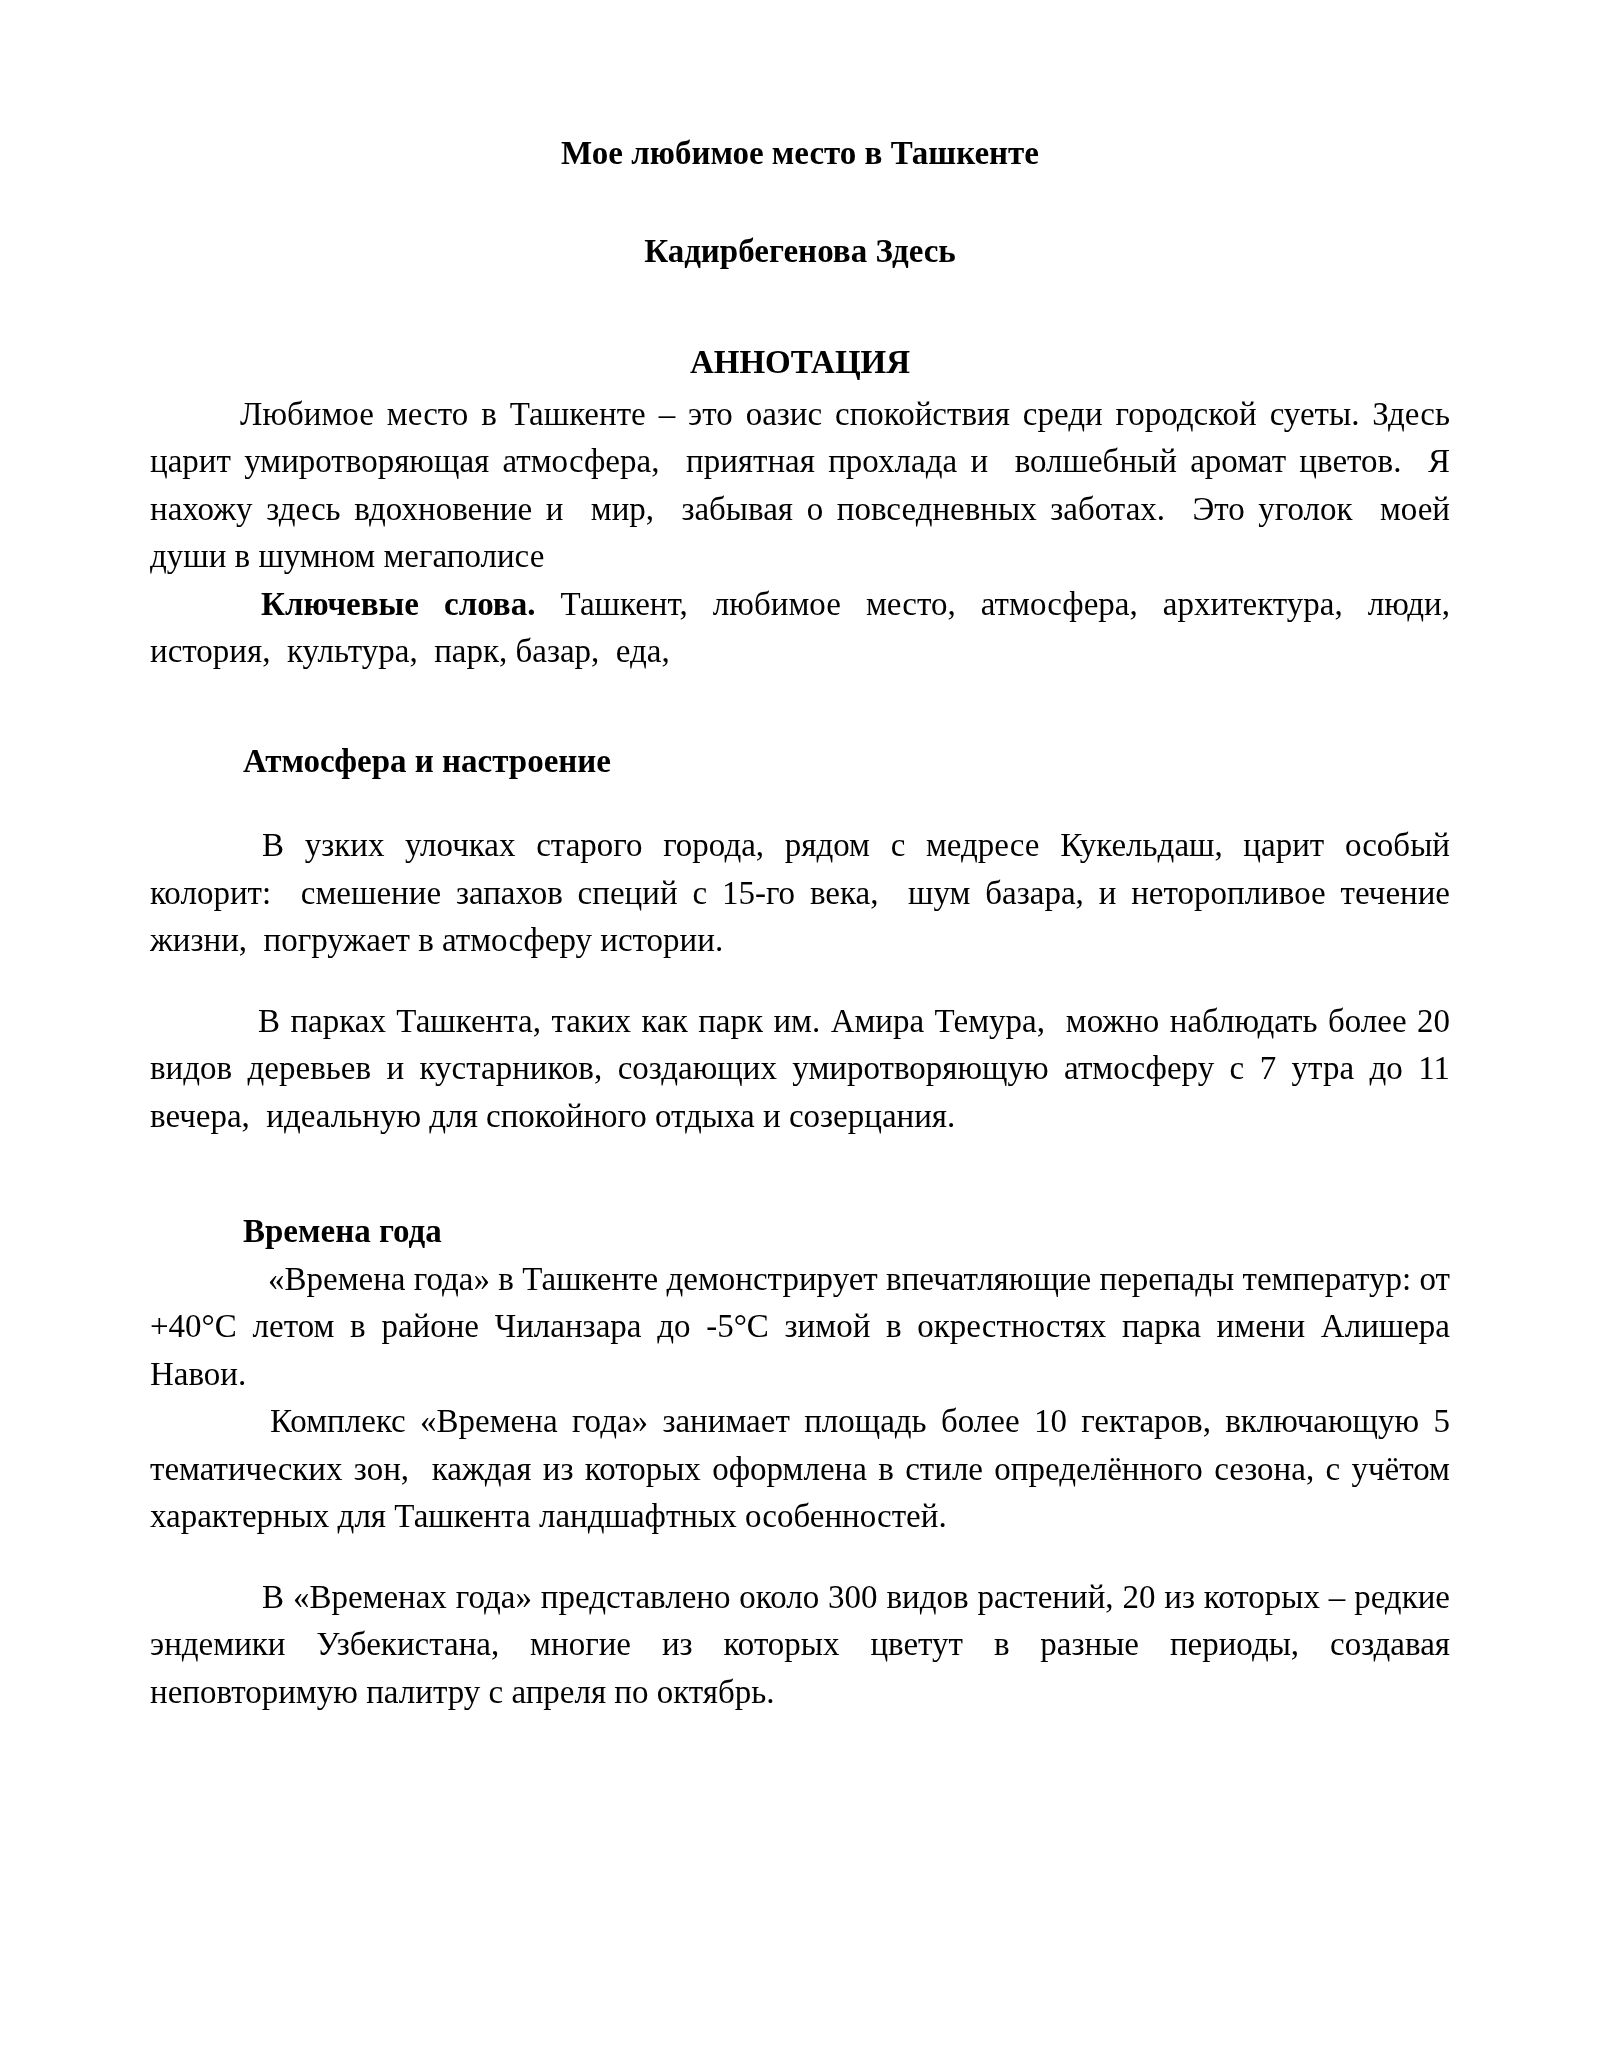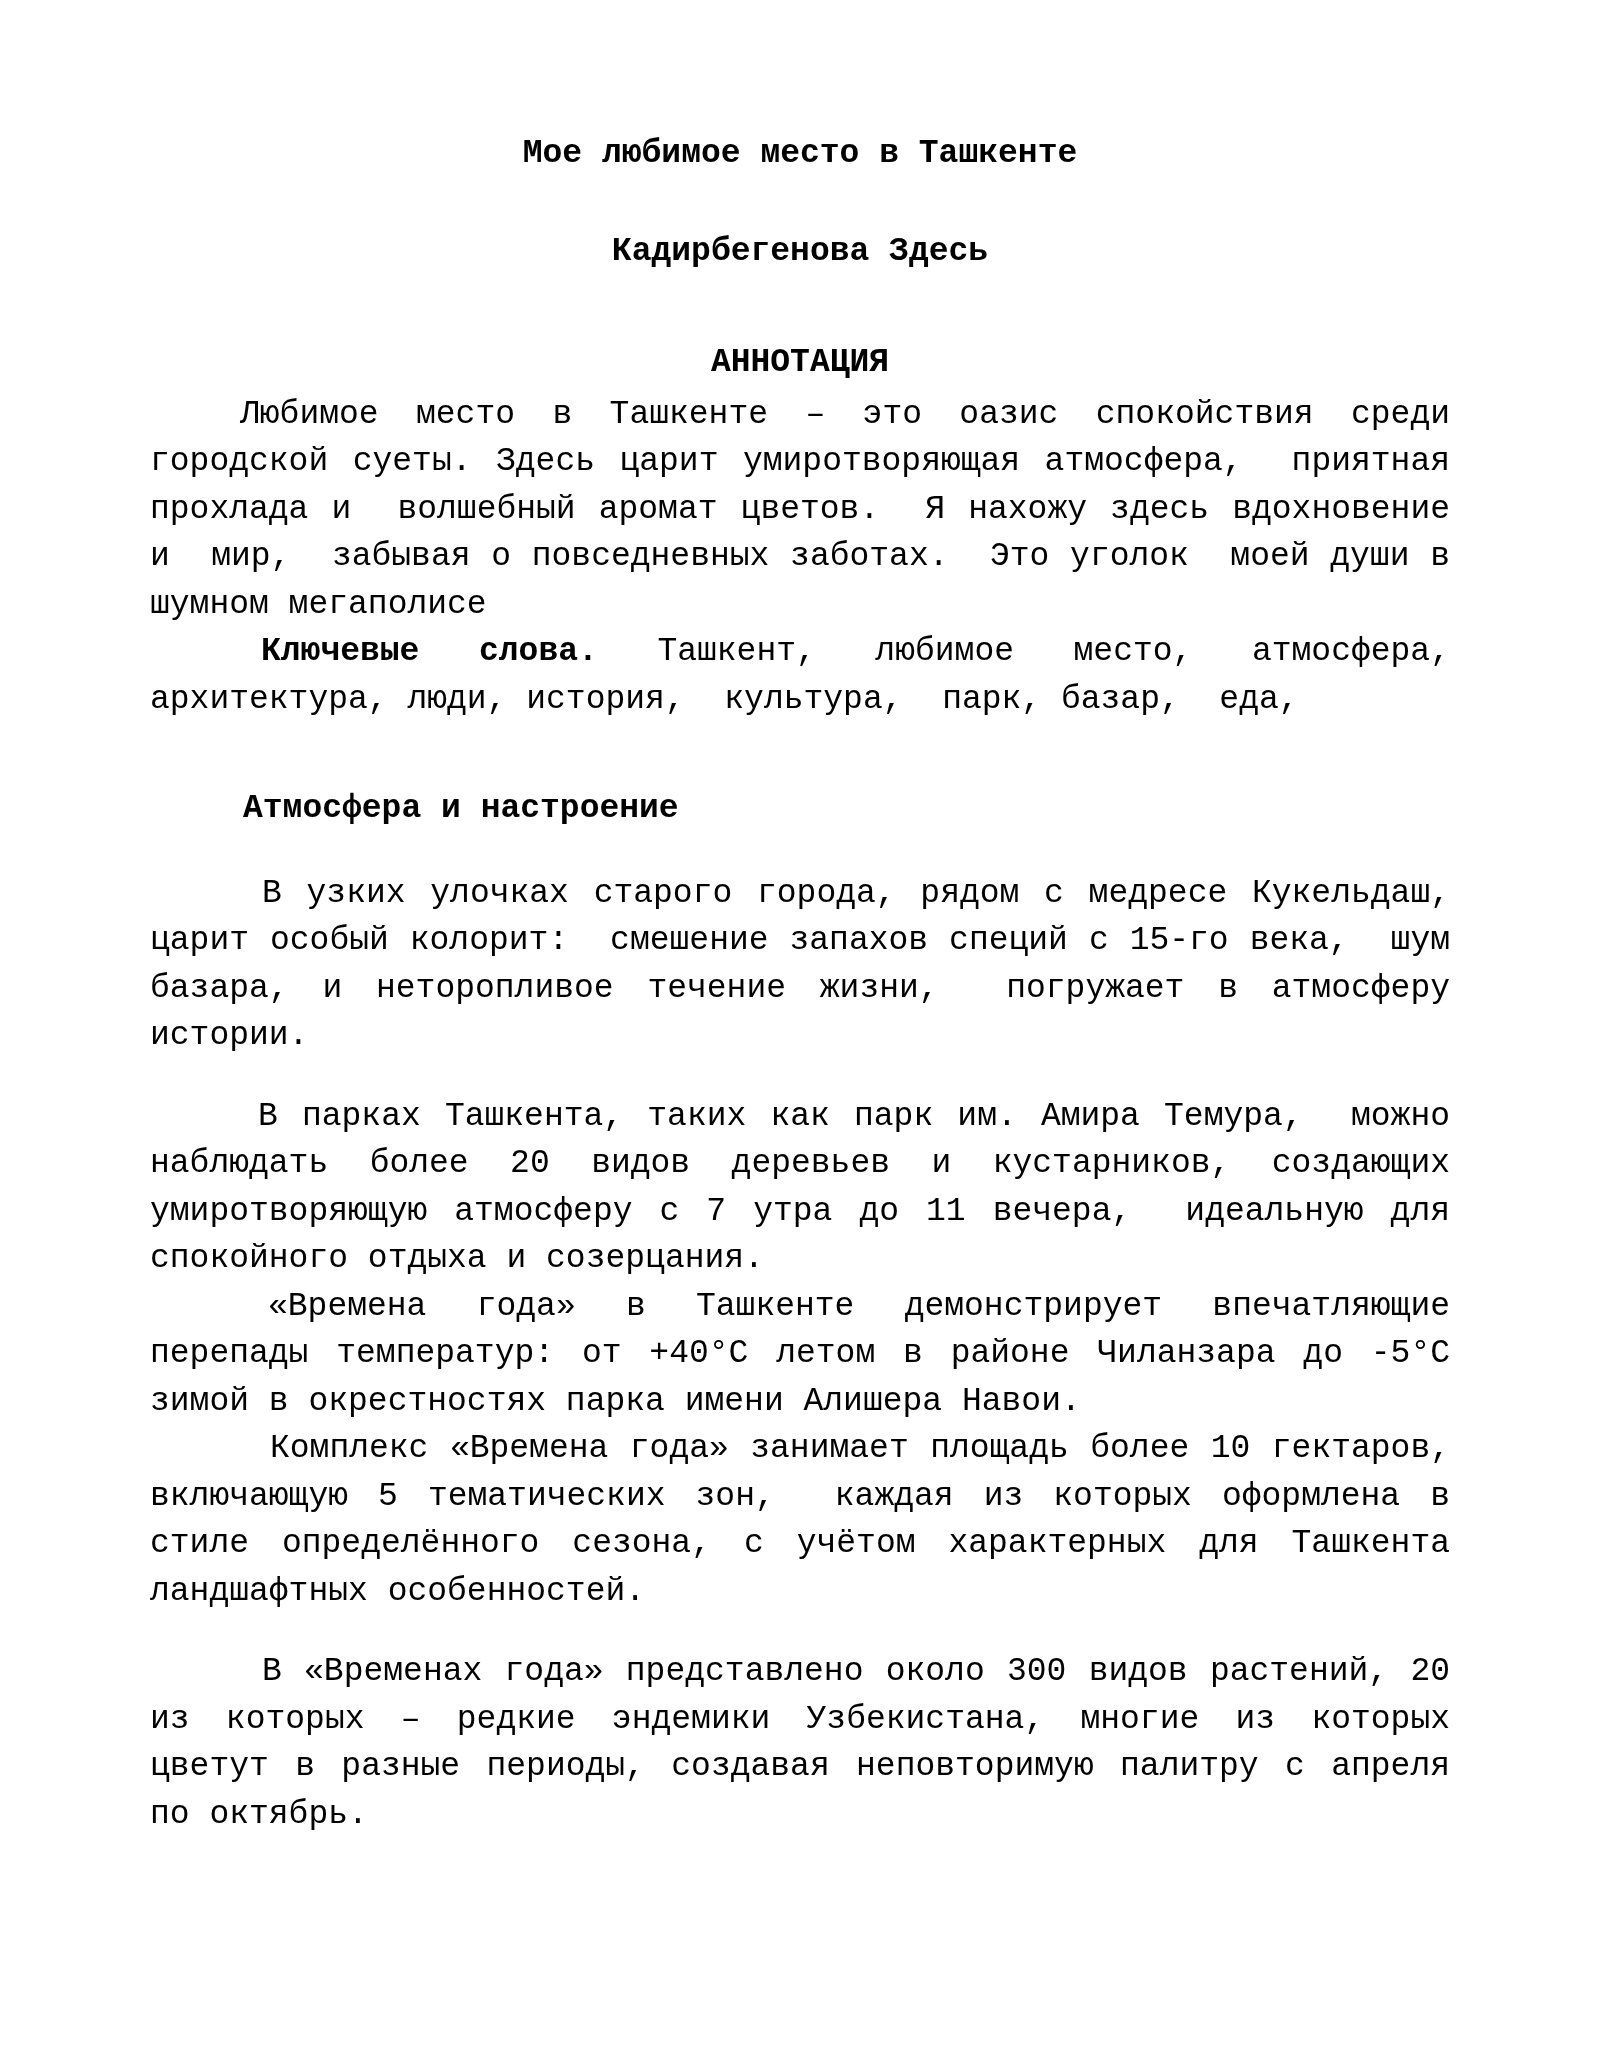--- a/index.html
+++ b/index.html
@@ -7,21 +7,21 @@
   .page {
     box-sizing: border-box;
     width: 1600px;
     height: 2070px;
     padding: 130px 150px 0 150px;
     font-family: "Liberation Serif", "DejaVu Serif", serif;
     font-size: 33px;
     line-height: 47.5px;
     overflow: hidden;
   }
-  p { margin: 0; padding: 0; font-family: Liberation Mono, monospace; }
+  p { margin: 0; padding: 0; }
   .center { text-align: center; }
   .bold { font-weight: 700; }
   .just {
     text-align: justify;
     text-justify: inter-word;
     hyphens: none;
     -webkit-hyphens: none;
   }
   
   .author            { margin-top: 50px; }
@@ -52,20 +52,21 @@
 
   <p class="just keywords"><span class="bold">Ключевые слова.</span><span> Ташкент, любимое место, атмосфера, архитектура, люди, история,&nbsp; культура,&nbsp; парк, базар,&nbsp; еда,</span></p>
 
   <p class="bold sec1-heading">Атмосфера и настроение</p>
 
 
   <p class="just sec1-p2">В узких улочках старого города, рядом с медресе Кукельдаш, царит особый колорит:&nbsp; смешение запахов специй с 15-го века,&nbsp; шум базара, и неторопливое течение жизни,&nbsp; погружает в атмосферу истории.</p>
 
   <p class="just sec1-p3">В парках Ташкента, таких как парк им. Амира Темура,&nbsp; можно наблюдать более 20 видов деревьев и кустарников, создающих умиротворяющую атмосферу с 7 утра до 11 вечера,&nbsp; идеальную для спокойного отдыха и созерцания.</p>
 
+  <p class="bold sec2-heading">Времена года</p>
 
   <p class="just sec2-p1">«Времена года» в Ташкенте демонстрирует впечатляющие перепады температур: от +40°C летом в районе Чиланзара до -5°C зимой в окрестностях парка имени Алишера Навои.</p>
 
   <p class="just sec2-p2">Комплекс «Времена года» занимает площадь более 10 гектаров, включающую 5 тематических зон,&nbsp; каждая из которых оформлена в стиле определённого сезона, с учётом характерных для Ташкента ландшафтных особенностей.</p>
 
   <p class="just sec2-p3">В «Временах года» представлено около 300 видов растений, 20 из которых – редкие эндемики Узбекистана, многие из которых цветут в разные периоды, создавая неповторимую палитру с апреля по октябрь.</p>
 
 </div>
 
 </body></html>

